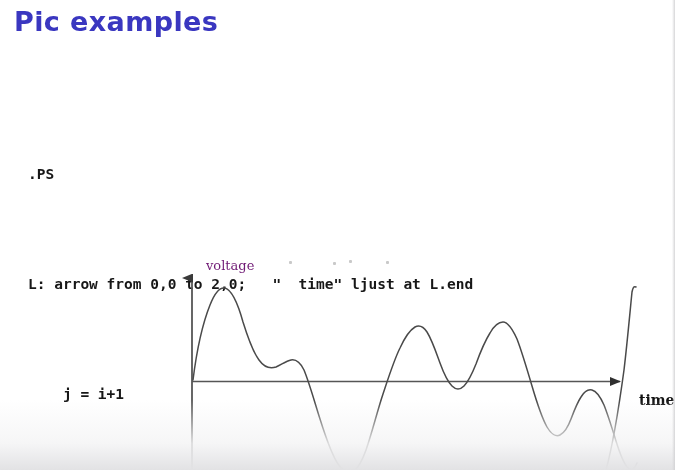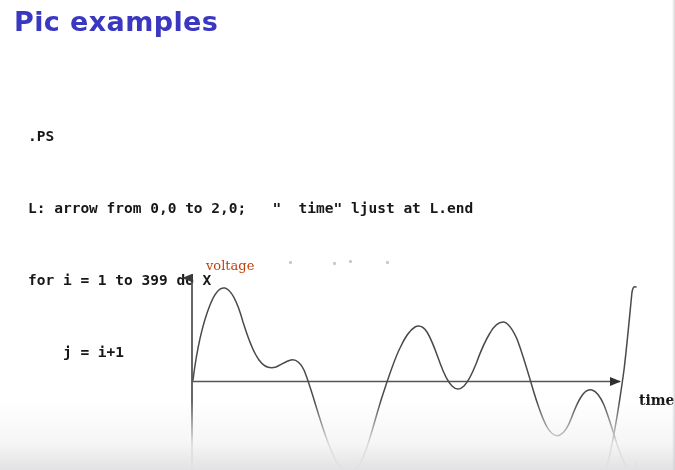--- a/index.html
+++ b/index.html
@@ -56,38 +56,39 @@
     font-family: "DejaVu Sans Mono", "Liberation Mono", monospace;
     font-weight: bold;
     font-size: 14.5px;
     line-height: 24px;
     color: #171717;
     white-space: pre;
   }
   #code .line {
     white-space: pre;
     height: 24px;
+    margin-top: 38px;
   }
 
   
   #figure {
     position: absolute;
     left: 0;
     top: 0;
     width: 675px;
     height: 470px;
     pointer-events: none;
   }
   #voltage-label {
     position: absolute;
     left: 206px;
     top: 258px;
     font-family: "DejaVu Serif", "Liberation Serif", serif;
     font-size: 13px;
-    color: #c2410c;
+    color: #701a75;
     white-space: nowrap;
   }
   #time-label {
     position: absolute;
     left: 639px;
     top: 372px;
     font-family: "DejaVu Serif", "Liberation Serif", serif;
     font-weight: bold;
     font-size: 14px;
     color: #141414;
@@ -106,21 +107,20 @@
 </head>
 <body>
 
 <div id="slide">
 
   <div id="title">Pic examples</div>
 
   <div id="code">
     <div class="line">.PS</div>
     <div class="line">L: arrow from 0,0 to 2,0;   "  time" ljust at L.end</div>
-    <div class="line">for i = 1 to 399 do X</div>
     <div class="line">    j = i+1</div>
     
     
     
     
     
   </div>
 
   <div class="speck" style="left:289px; top:261px;"></div>
   <div class="speck" style="left:333px; top:262px;"></div>

